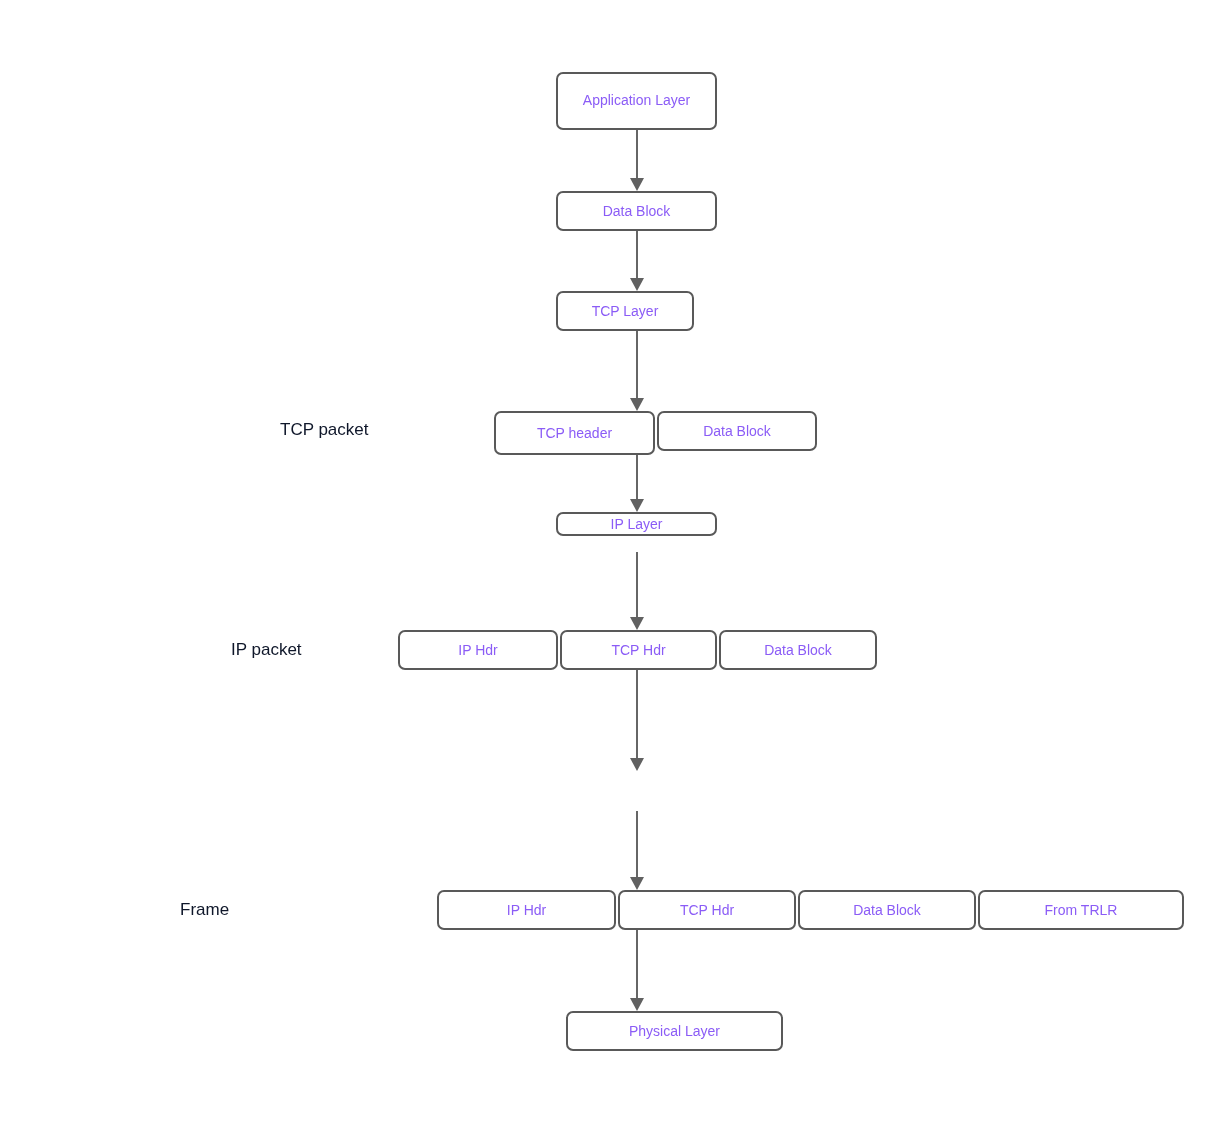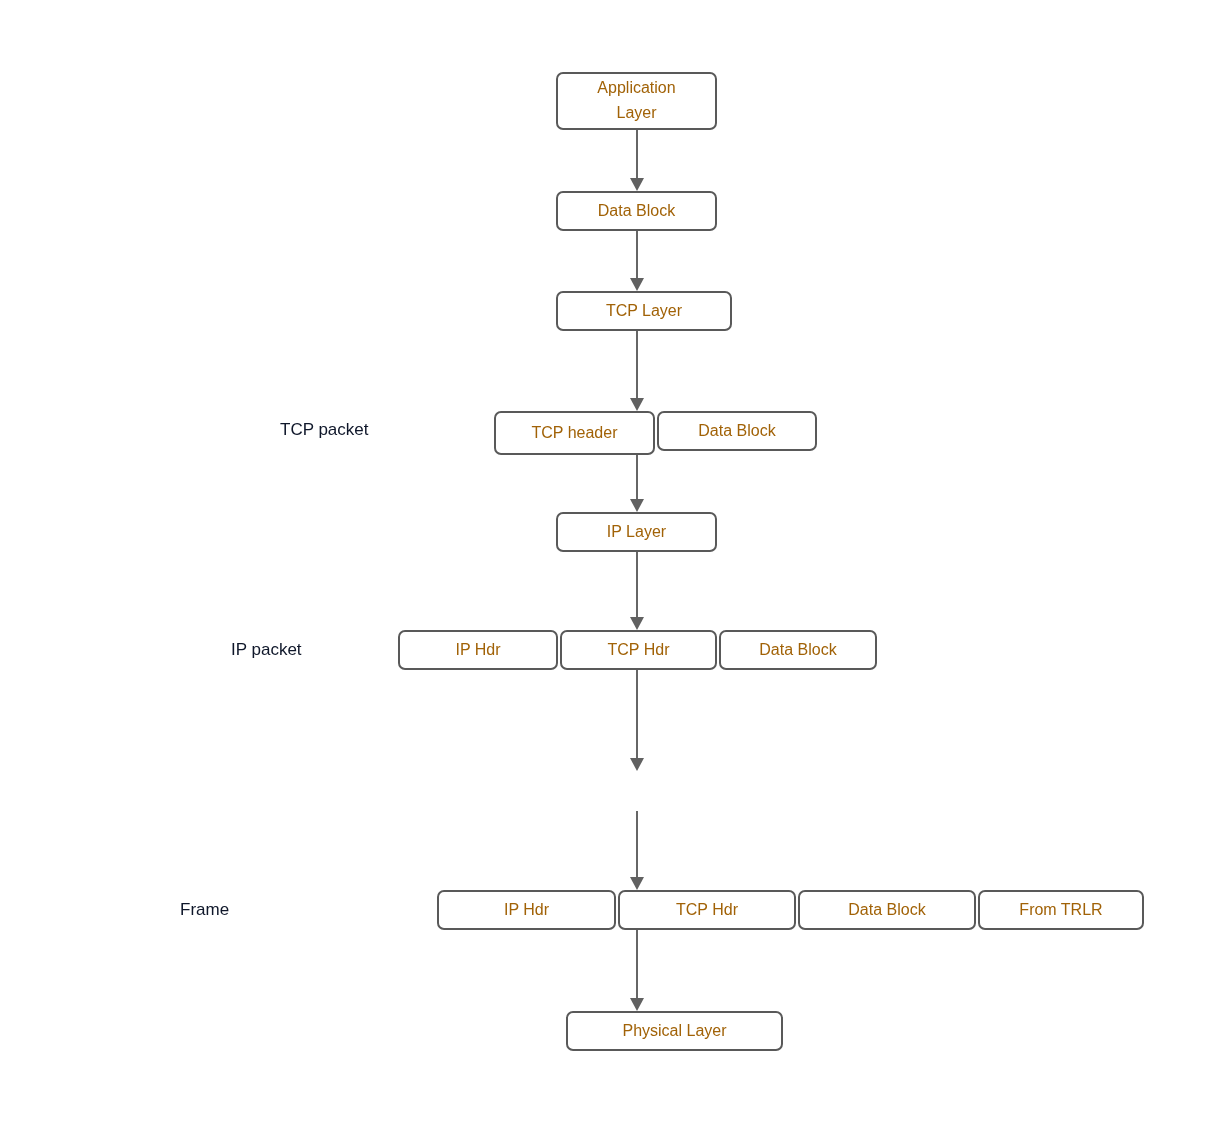--- a/index.html
+++ b/index.html
@@ -14,22 +14,22 @@
     height: 1122px;
     background: #ffffff;
     overflow: hidden;
   }
   .box {
     position: absolute;
     box-sizing: border-box;
     background: #ffffff;
     border: 2px solid #595959;
     border-radius: 7px;
-    color: #a16207;
-    font-size: 16px;
+    color: #8b5cf6;
+    font-size: 14px;
     line-height: 1.5;
     display: flex;
     align-items: center;
     justify-content: center;
     text-align: center;
     white-space: nowrap;
   }
   .box.two-line {
     white-space: normal;
     padding: 0 22px;
@@ -71,35 +71,35 @@
   <div class="arrow" style="top:451px;height:48px"></div>
   <div class="arrow" style="top:552px;height:65px"></div>
   <div class="arrow" style="top:670px;height:88px"></div>
   <div class="arrow" style="top:811px;height:66px"></div>
   <div class="arrow" style="top:930px;height:68px"></div>
 
   <div class="box two-line" style="left:556px;top:72px;width:161px;height:58px">Application Layer</div>
 
   <div class="box" style="left:556px;top:191px;width:161px;height:40px">Data Block</div>
 
-  <div class="box" style="left:556px;top:291px;width:176px;height:40px">TCP Layer</div>
+  <div class="box" style="left:556px;top:291px;width:138px;height:40px">TCP Layer</div>
 
   <div class="side-label" style="left:280px;top:420px">TCP packet</div>
   <div class="box" style="left:494px;top:411px;width:161px;height:44px">TCP header</div>
   <div class="box" style="left:657px;top:411px;width:160px;height:40px">Data Block</div>
 
-  <div class="box" style="left:556px;top:512px;width:161px;height:40px">IP Layer</div>
+  <div class="box" style="left:556px;top:512px;width:161px;height:24px">IP Layer</div>
 
   <div class="side-label" style="left:231px;top:640px">IP packet</div>
   <div class="box" style="left:398px;top:630px;width:160px;height:40px">IP Hdr</div>
   <div class="box" style="left:560px;top:630px;width:157px;height:40px">TCP Hdr</div>
   <div class="box" style="left:719px;top:630px;width:158px;height:40px">Data Block</div>
 
 
   <div class="side-label" style="left:180px;top:900px">Frame</div>
   <div class="box" style="left:437px;top:890px;width:179px;height:40px">IP Hdr</div>
   <div class="box" style="left:618px;top:890px;width:178px;height:40px">TCP Hdr</div>
   <div class="box" style="left:798px;top:890px;width:178px;height:40px">Data Block</div>
-  <div class="box" style="left:978px;top:890px;width:166px;height:40px">From TRLR</div>
+  <div class="box" style="left:978px;top:890px;width:206px;height:40px">From TRLR</div>
 
   <div class="box" style="left:566px;top:1011px;width:217px;height:40px">Physical Layer</div>
 
 </div>
 
 </body></html>

